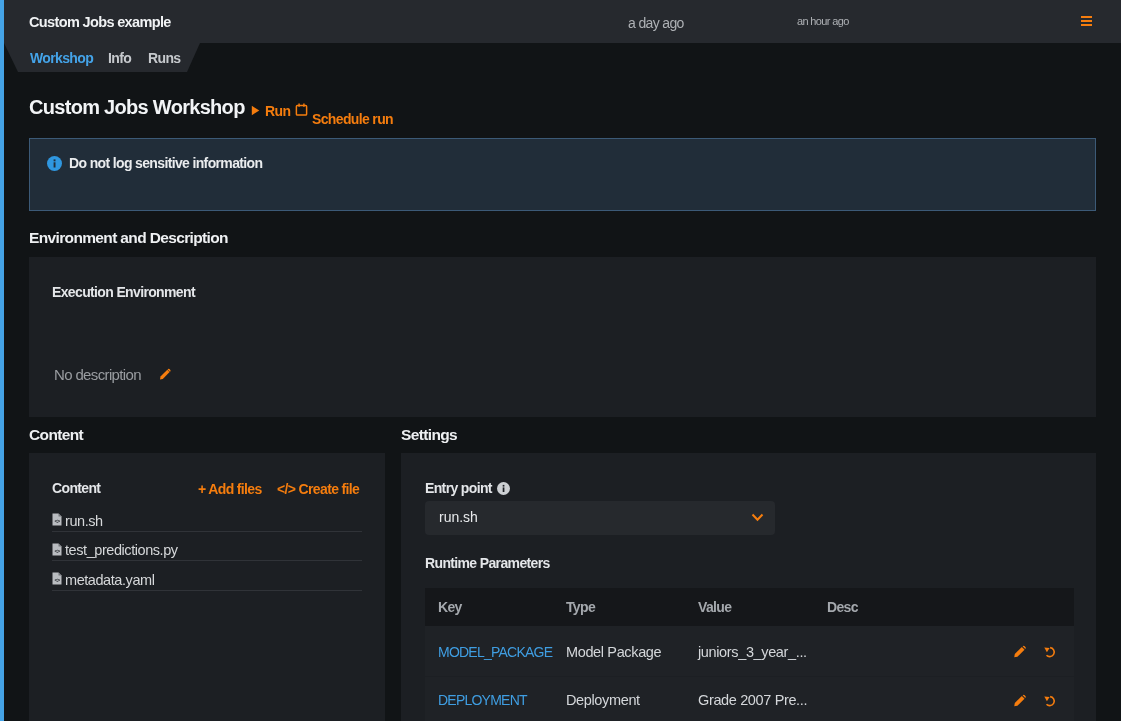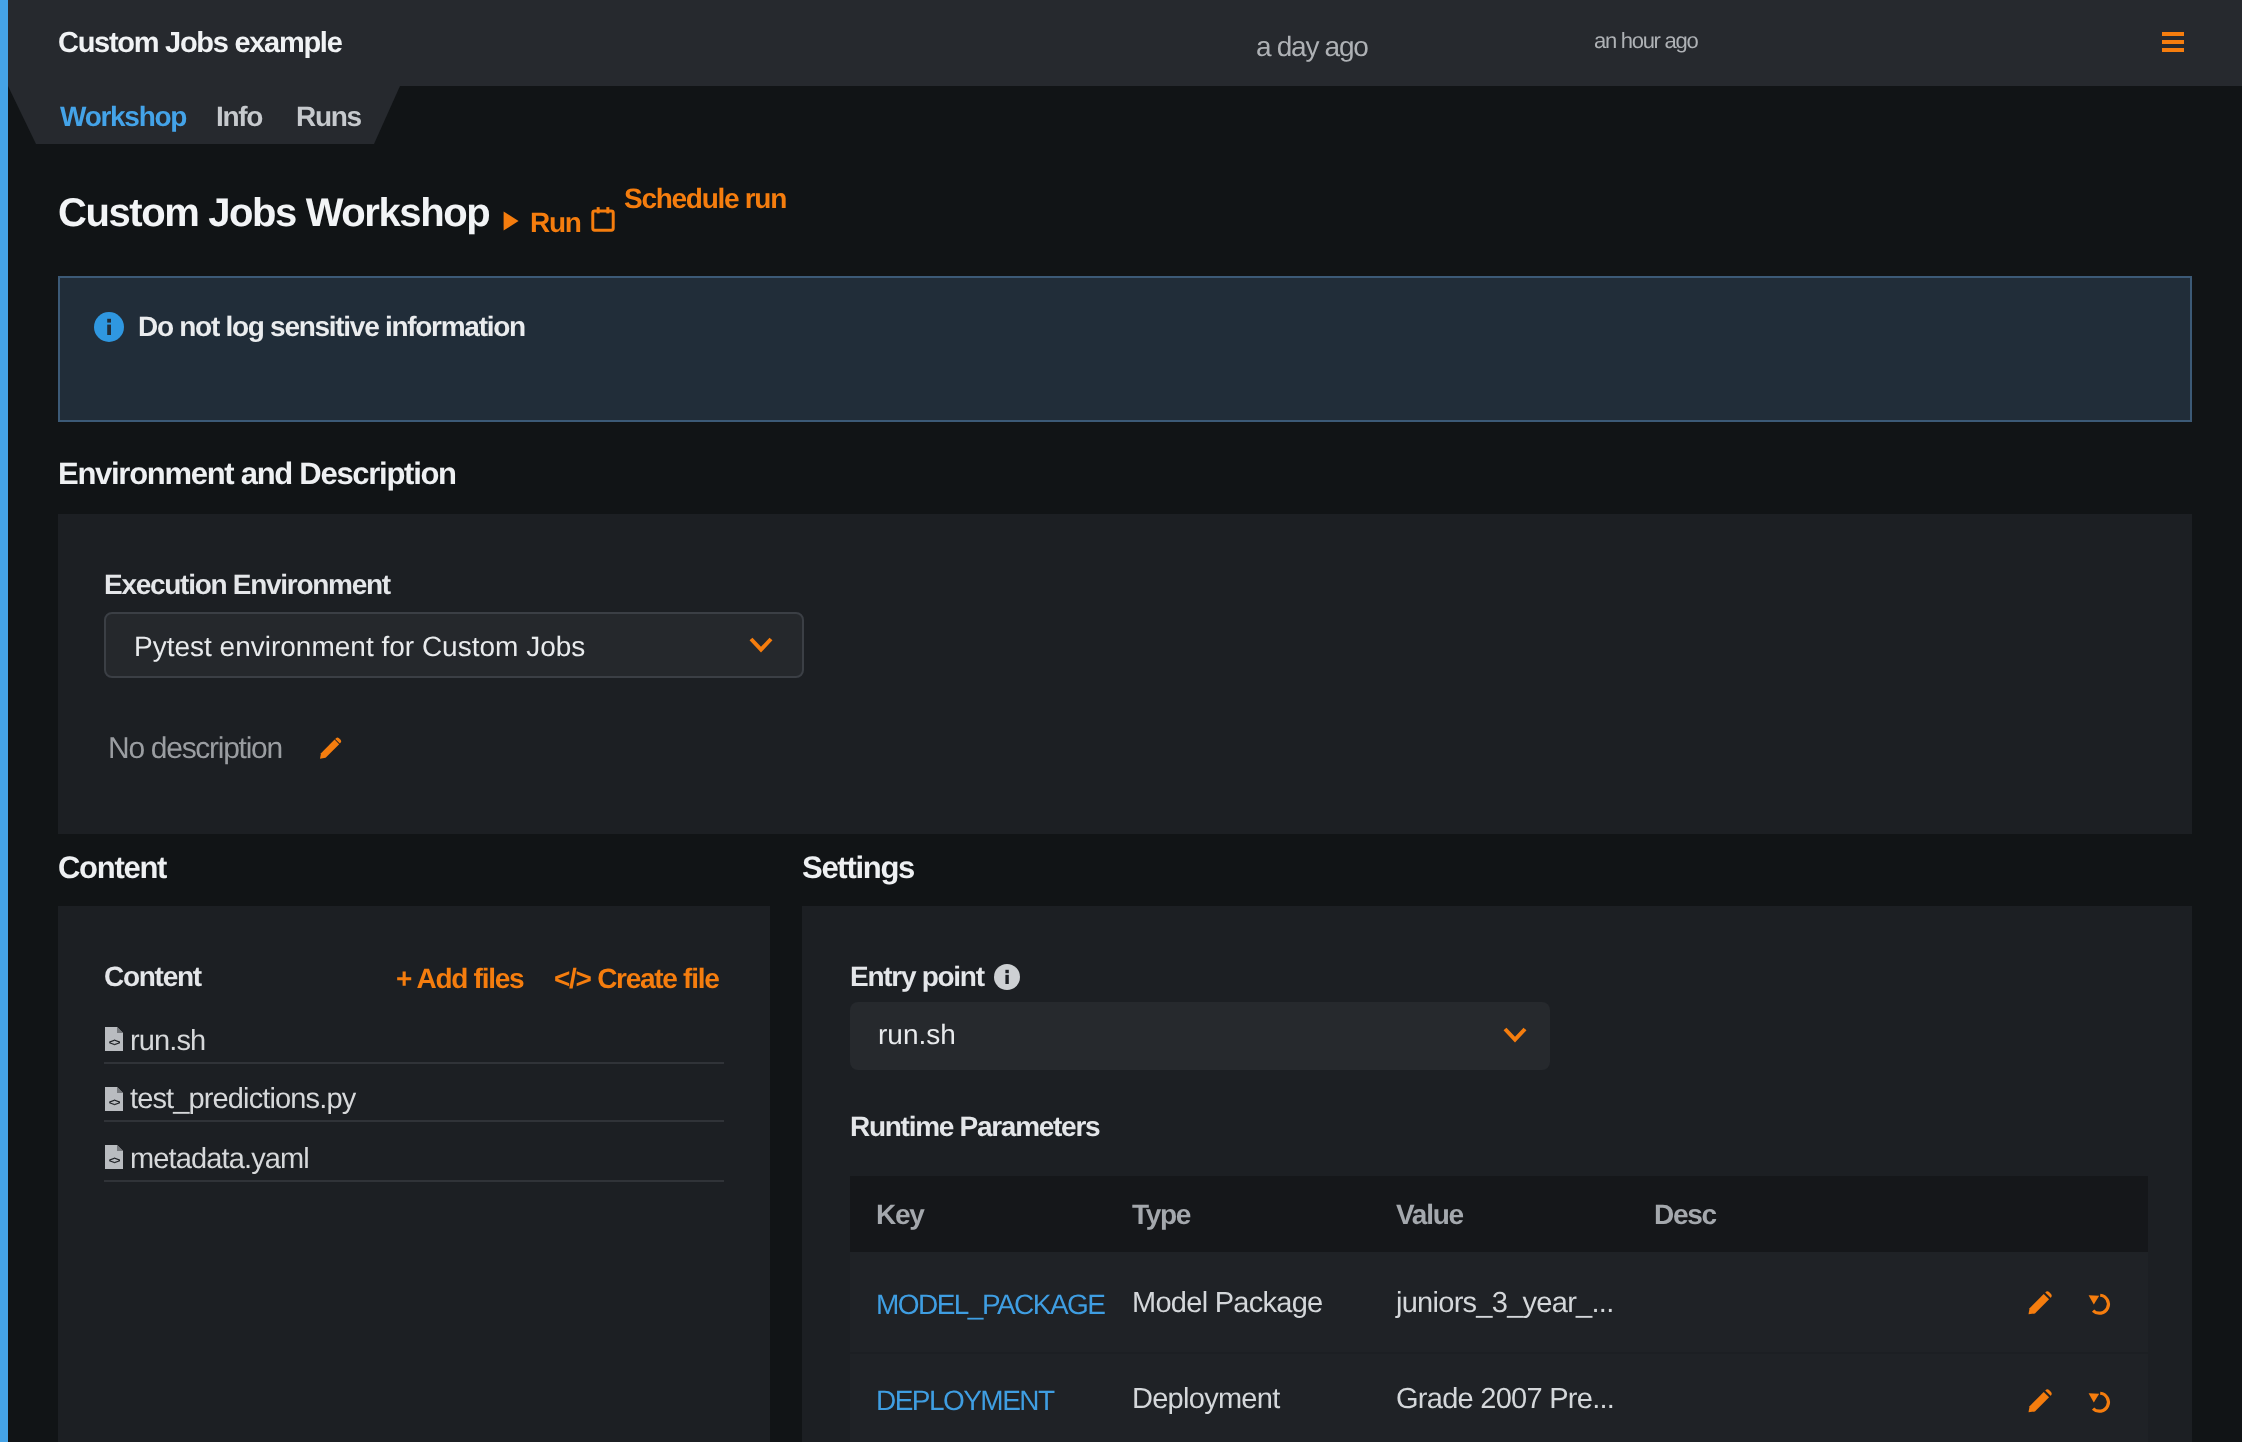--- a/index.html
+++ b/index.html
@@ -71,41 +71,35 @@
   <div class="abs h1">Custom Jobs Workshop</div>
   <svg class="abs" style="left:251px; top:105px;" width="9" height="11" viewBox="0 0 9 11">
     <polygon points="0.8,0.8 8.3,5.5 0.8,10.2" fill="#f57d0e"></polygon>
   </svg>
   <span class="rl" style="left:265px; top:103px;">Run</span>
   <svg class="abs" style="left:295px; top:103px;" width="13" height="13" viewBox="0 0 13 14" fill="none" stroke="#f57d0e" stroke-width="1.6">
     <rect x="1" y="2.7" width="11" height="10.3" rx="1"></rect>
     <line x1="3.9" y1="0.6" x2="3.9" y2="4"></line>
     <line x1="9.1" y1="0.6" x2="9.1" y2="4"></line>
   </svg>
-  <span class="rl" style="left:312px; top:91px;">Schedule run</span>
+  <span class="rl" style="left:312px; top:111px;">Schedule run</span>
 
   <div class="abs banner">
     <svg class="bi" width="15" height="15" viewBox="0 0 15 15">
       <circle cx="7.5" cy="7.5" r="7.5" fill="#2f97e0"></circle>
       <rect x="6.6" y="6.3" width="1.9" height="5.2" fill="#212d39"></rect>
       <rect x="6.6" y="3.4" width="1.9" height="1.9" fill="#212d39"></rect>
     </svg>
     <span class="btitle">Do not log sensitive information</span>
   </div>
 
   <div class="abs sechdr" style="left:29px; top:229px;">Environment and Description</div>
 
   <div class="abs card envcard">
     <span class="label" style="position:absolute; left:23px; top:27px;">Execution Environment</span>
-    <div class="select" style="position:absolute; left:23px; top:49px; width:350px; height:33px;">
-      <span class="sval">Pytest environment for Custom Jobs</span>
-      <svg style="position:absolute; right:14px; top:11px;" width="13" height="9" viewBox="0 0 13 9" fill="none" stroke="#f57d0e" stroke-width="2">
-        <polyline points="1.5,1.5 6.5,6.8 11.5,1.5"></polyline>
-      </svg>
-    </div>
     <span class="nodesc" style="position:absolute; left:25px; top:108.5px;">No description</span>
     <svg style="position:absolute; left:129px; top:109.5px;" width="14" height="14" viewBox="0 0 14 14">
       <path d="M2 12.4 L2.5 9.6 L9.3 2.8 L11.6 5.1 L4.8 11.9 Z" fill="#f57d0e"></path>
       <path d="M10 2.1 Q10.7 1.4 11.5 2.1 L12.3 2.9 Q13 3.7 12.3 4.4 L11.9 4.8 L9.6 2.5 Z" fill="#f57d0e"></path>
     </svg>
   </div>
 
   <div class="abs sechdr" style="left:29px; top:426px;">Content</div>
   <div class="abs sechdr" style="left:401px; top:426px;">Settings</div>
 

